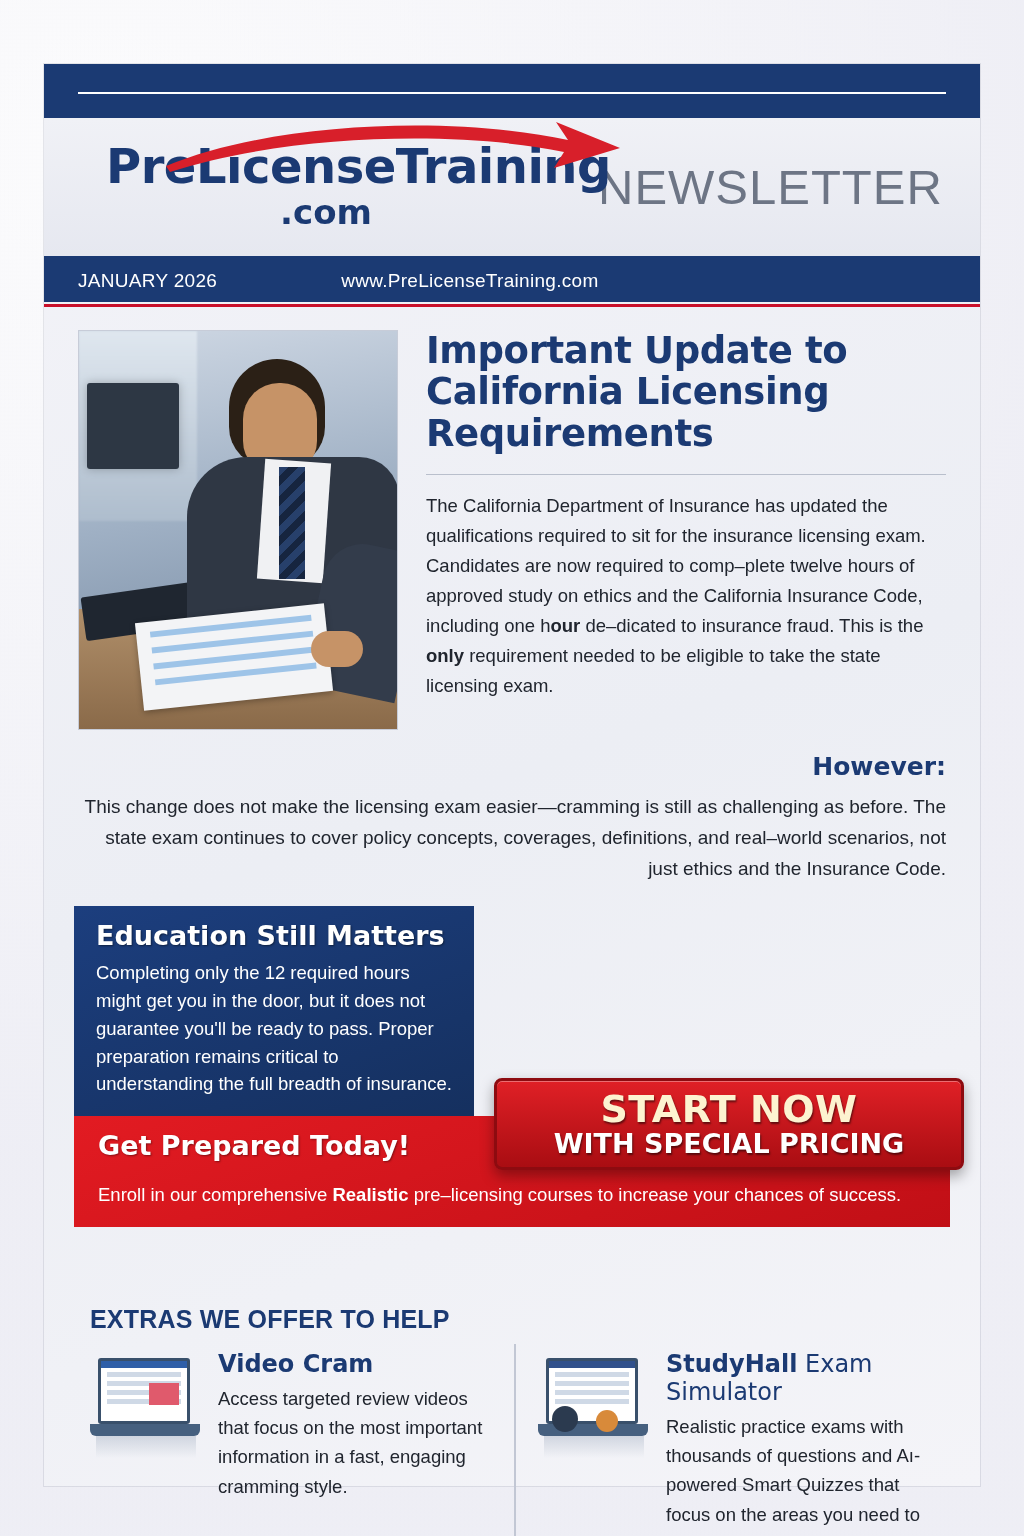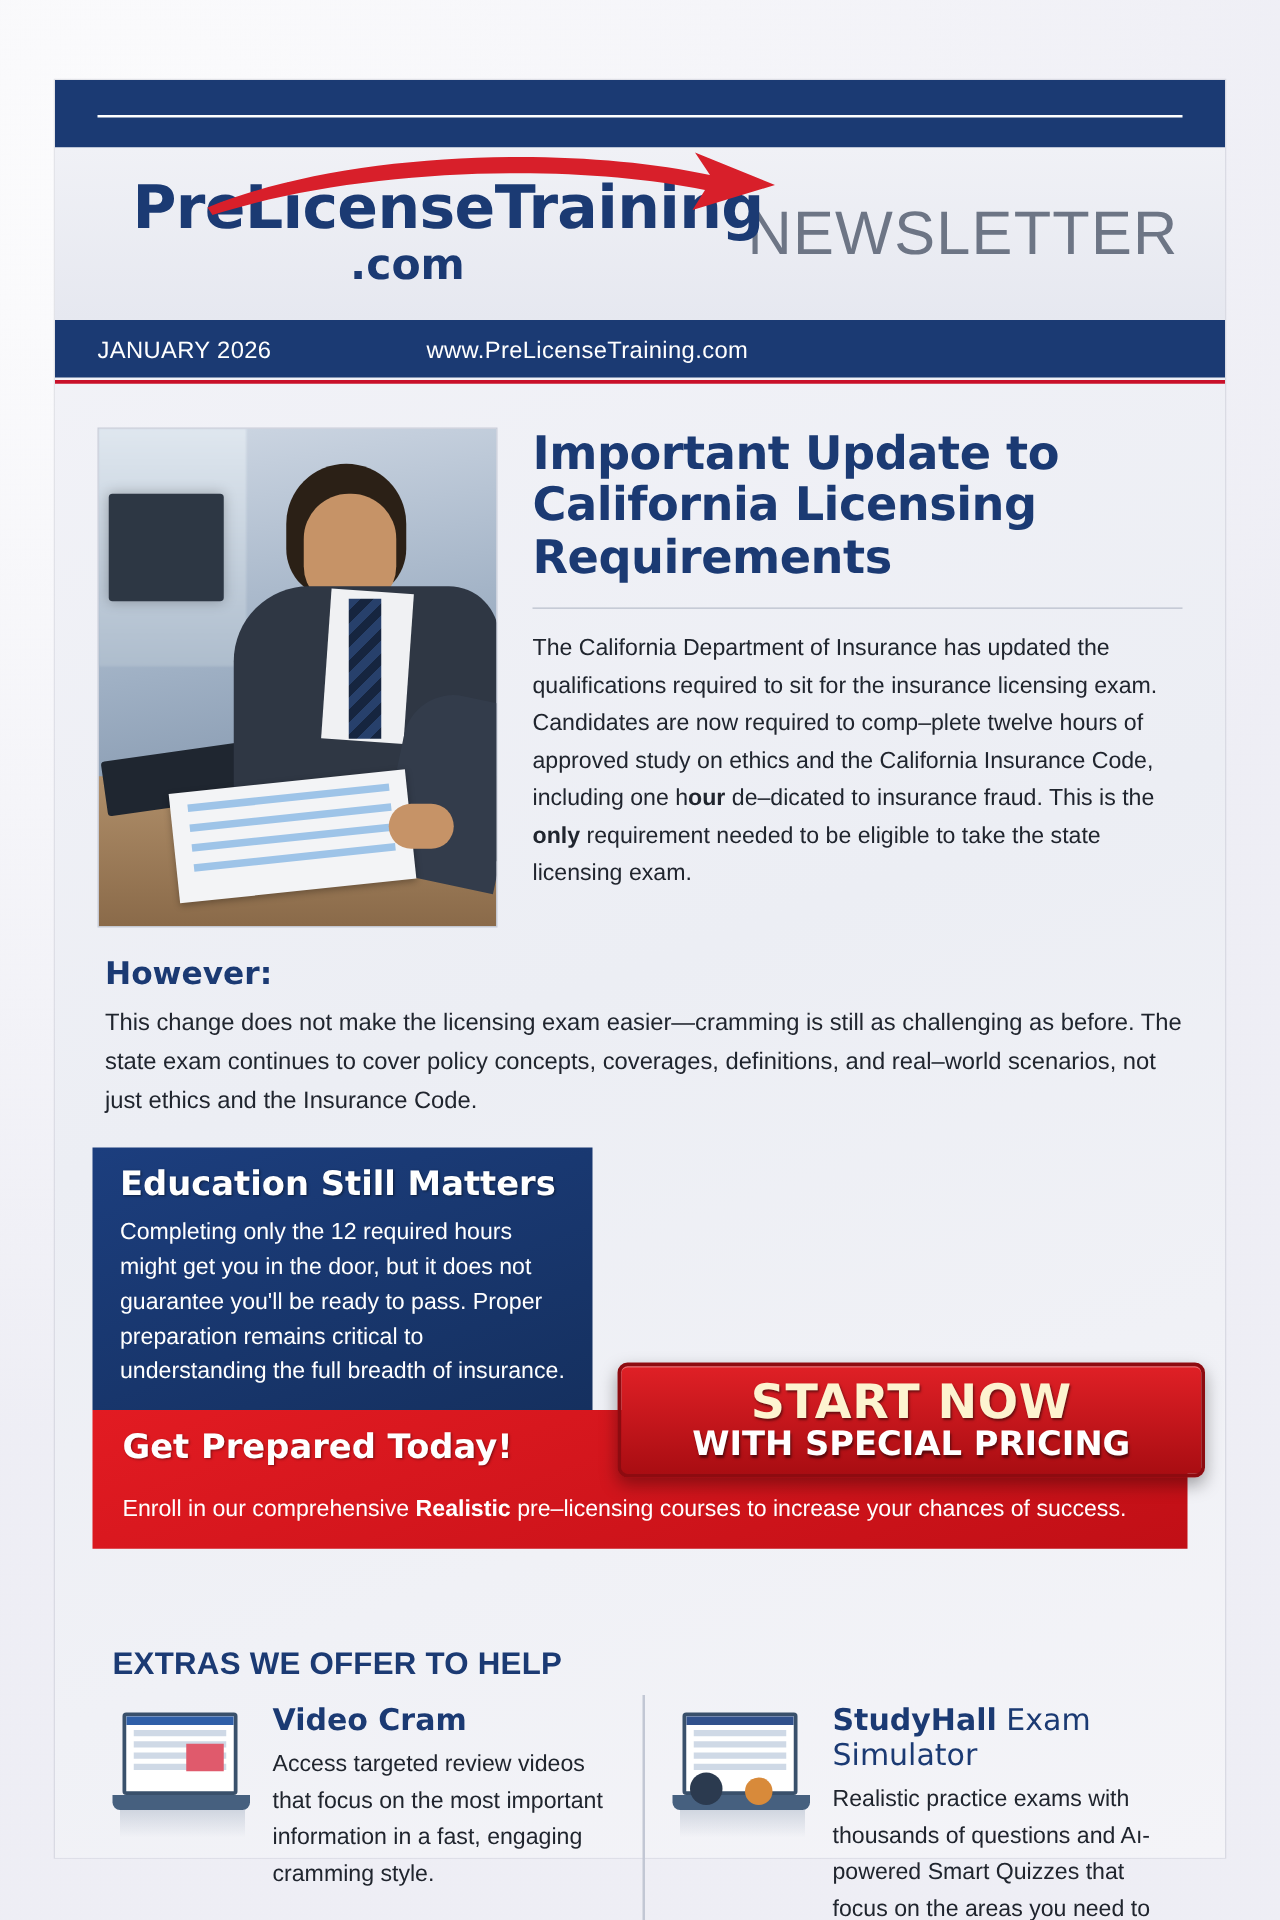--- a/index.html
+++ b/index.html
@@ -97,21 +97,20 @@
     content:"";
     position:absolute;left:0;right:0;bottom:-5px;height:3px;background:#c9102a;
   }
   .mb-date { margin-left: 34px; letter-spacing: .3px;}
   .mb-url { margin-left: 124px; letter-spacing: .3px;}
 
   
   .lead {
     display: flex;
     padding: 28px 34px 0 34px;
-    margin-top: 12px;
   }
   .lead-photo {
     width: 320px; height: 400px;
     flex: 0 0 320px;
     border: 1px solid #c7ccd8;
     position: relative;
     overflow: hidden;
     background: linear-gradient(170deg,#cfd8e4 0%,#9fb0c4 45%,#6b7f98 100%);
   }
   .lead-photo .win {
@@ -187,20 +186,21 @@
   .lead-body {
     font-size: 18.5px;
     line-height: 1.62;
     color: #20252e;
   }
   .lead-body b { font-weight: bold; }
 
   
   .however {
     padding: 22px 34px 0 40px;
+    text-align: right;
   }
   .however h3 {
     font-size: 25px;
     color: #1b3a73;
     font-weight: bold;
     font-family: "DejaVu Sans", sans-serif;
     margin-bottom: 10px;
   }
   .however p {
     font-size: 19px;

